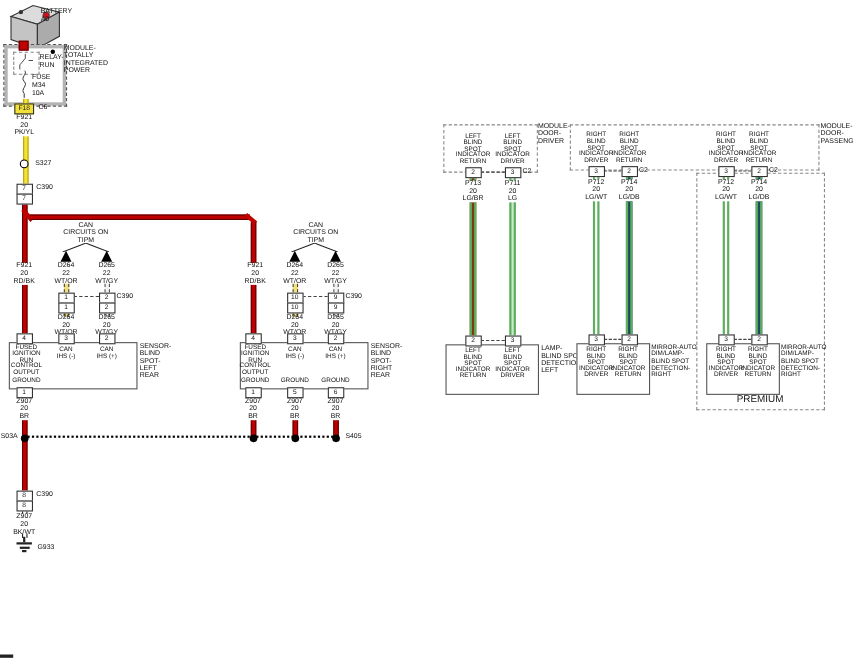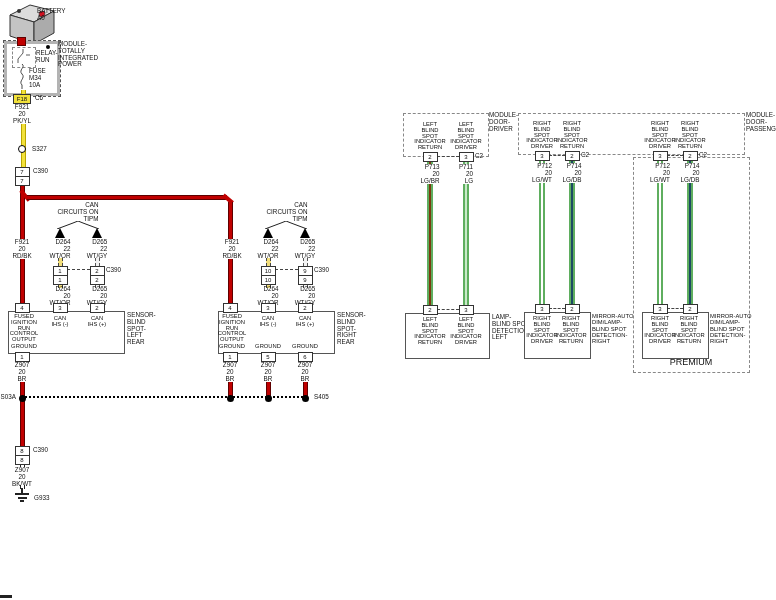--- a/index.html
+++ b/index.html
@@ -7,21 +7,21 @@
          font-family:"Liberation Sans", sans-serif;color:#111;}
   .abs{position:absolute;}
   
   .lbl{position:absolute;font-size:6.3px;line-height:1.08;text-align:center;
        transform:translateX(-50%);white-space:pre-line;background:#fff;padding:0 1px;}
   .lbl-l{position:absolute;font-size:6.3px;line-height:1.08;text-align:left;
          white-space:pre-line;}
   .lbl-r{position:absolute;font-size:6.3px;line-height:1.08;text-align:right;
          white-space:pre-line;}
   .sm{font-size:5.8px;line-height:1.0;background:transparent;}
-  .nobg{background:transparent;text-align:right;}
+  .nobg{background:transparent;}
   
   .pin{position:absolute;width:13px;height:8px;margin-left:-7.5px;border:1px solid #333;
        background:#fff;font-size:6px;line-height:8px;text-align:center;z-index:5;}
   
   .box{position:absolute;border:1.5px solid #555;background:#fff;}
   .dash{position:absolute;border:1px dashed #888;}
   
   .w-red{position:absolute;width:3px;margin-left:-2.5px;background:#c00000;
          border-left:1px solid #5f0000;border-right:1px solid #5f0000;}
   .w-red-h{position:absolute;height:3px;margin-top:-2.5px;background:#c00000;

